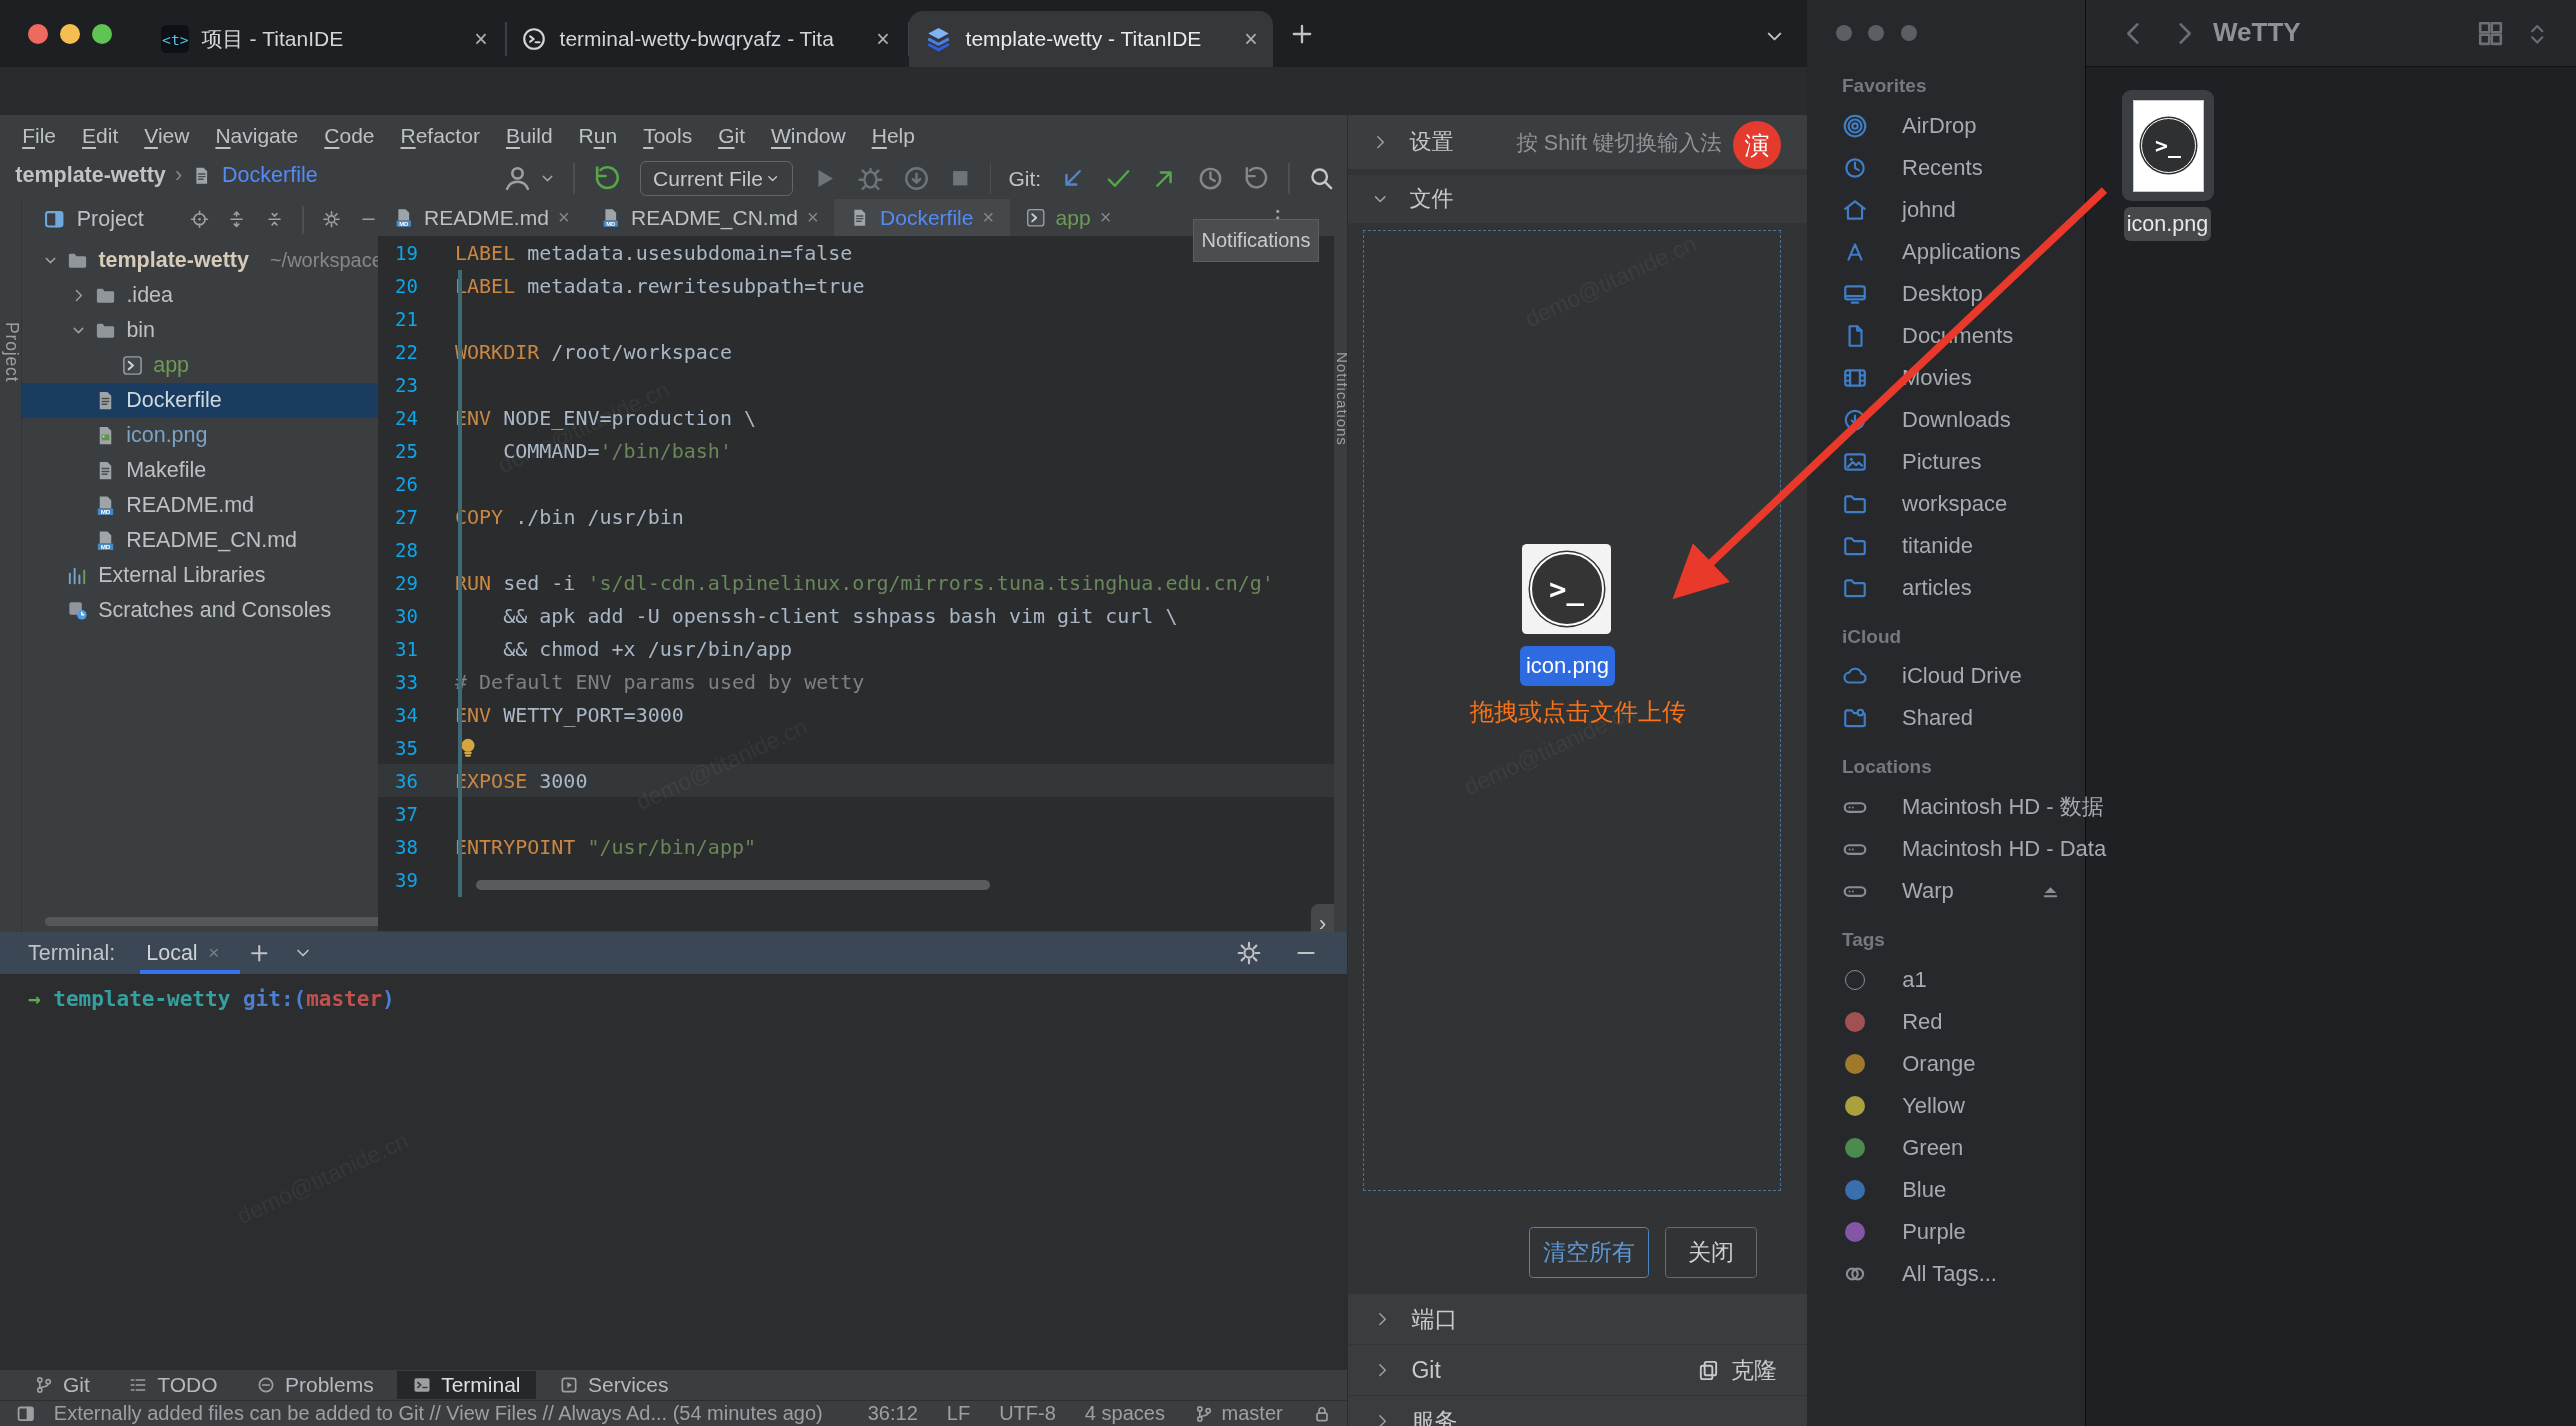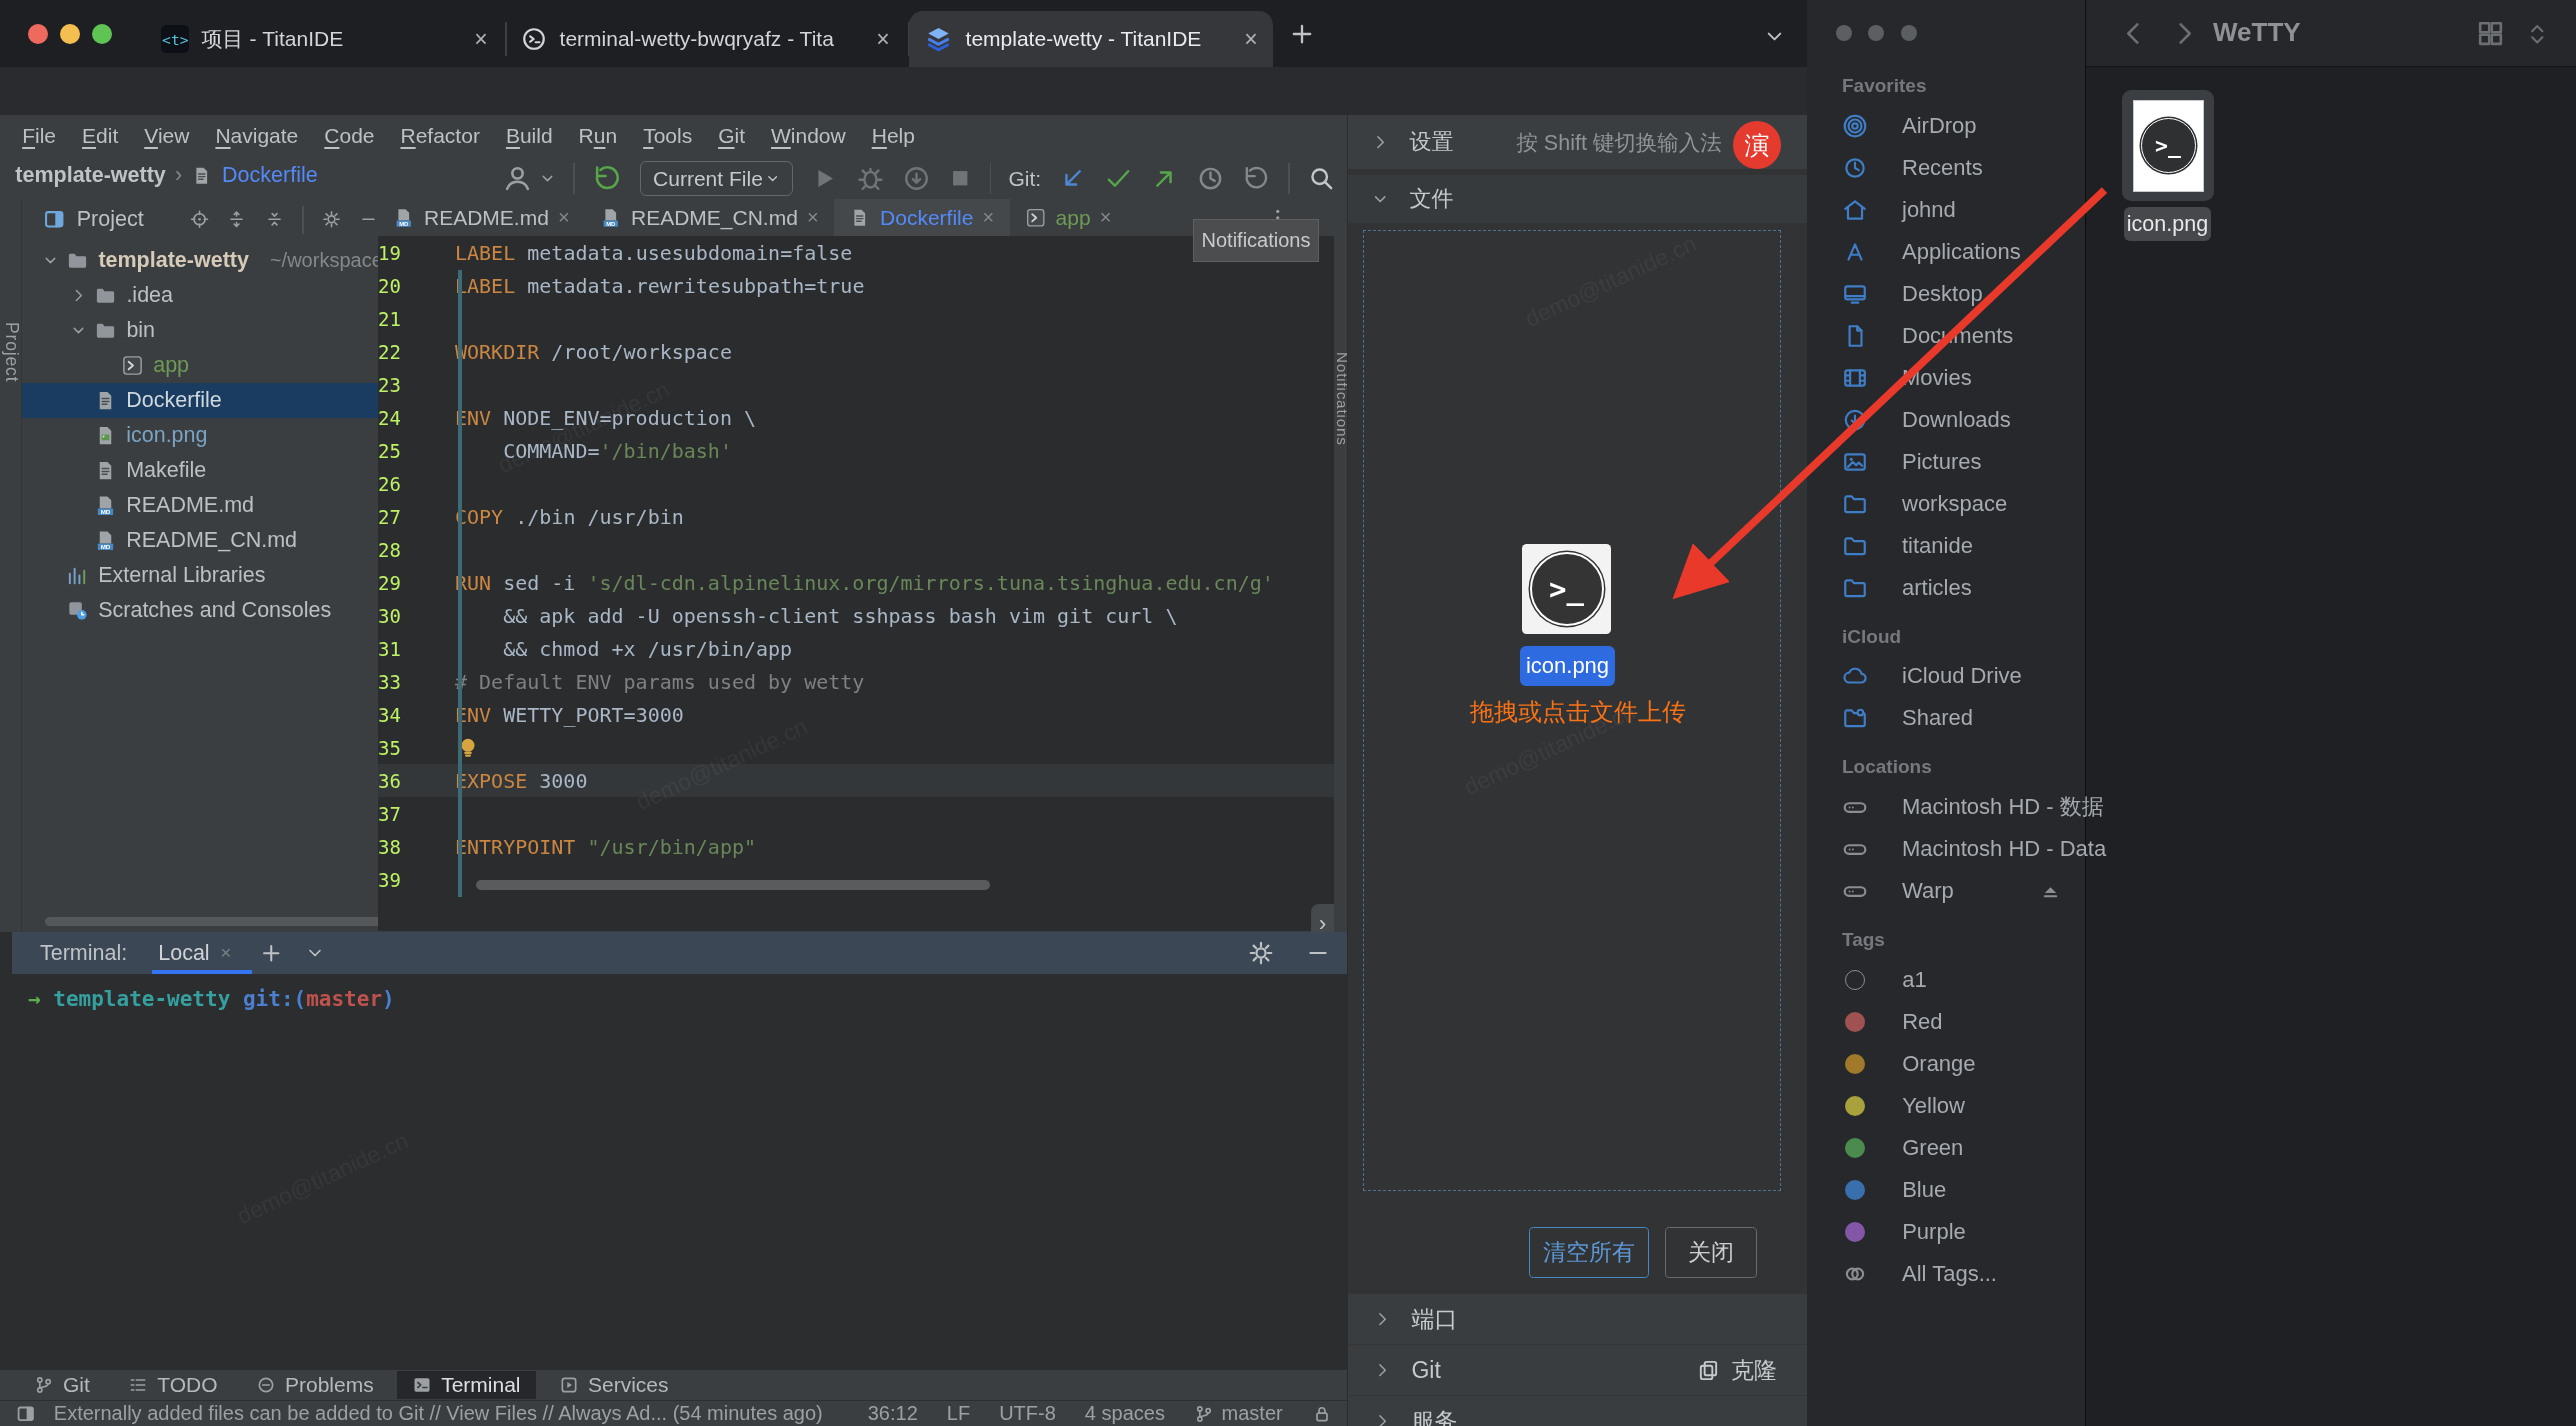--- a/index.html
+++ b/index.html
@@ -57,33 +57,33 @@
   
   #editor { left:378px; top:84px; width:956px; height:732px; background:#2a2c2e; }
   #etabs { left:0; top:0; width:956px; height:37px; background:#3b3e40; display:flex; }
   .etab { height:37px; display:flex; align-items:center; gap:9.2px; padding:0 15.3px; color:#bcc0c3; font-size:21px; }
   .etab.active { background:#45484b; color:#548af7; }
   .etab.green { color:#6f9a55; }
   .etab .close { color:#84888b; font-size:20px; }
   #codearea { left:0; top:37px; width:956px; height:667px; overflow:hidden; }
   .cl { height:33px; display:flex; align-items:center; white-space:pre; }
   .cl.cur { background:#343739; }
-  .ln { width:77px; text-align:left; padding-right:20px; color:#bef264; font-family:"DejaVu Sans Mono",monospace; font-size:19px; flex:none; }
+  .ln { width:77px; text-align:center; padding-right:20px; color:#0ea5e9; font-family:"DejaVu Sans Mono",monospace; font-size:19px; flex:none; }
   .ct { font-family:"DejaVu Sans Mono",monospace; font-size:20px; overflow:hidden; }
   .tk.k { color:#cb8742; } .tk.p { color:#a9b7c6; } .tk.s { color:#6a8759; } .tk.c { color:#808080; }
   .tk.w { text-decoration:underline; text-decoration-style:wavy; text-decoration-color:#52843f; text-decoration-thickness:1.5px; text-underline-offset:5.4px; }
   #changebar { left:80px; top:71px; width:3.8px; height:627px; background:#3d6a75; }
   .escroll { left:98px; top:681px; width:514px; height:10px; background:#595b5d; border-radius:5.4px; }
   #ntooltip { left:815px; top:20px; width:126px; height:43px; background:#4b4d4f; border:0.8px solid #5d5f61; color:#c9cbcd; font-size:20px; display:flex; align-items:center; justify-content:center; }
   #expandbtn { left:933px; top:705px; width:23px; height:40px; background:#46494c; border-radius:7.7px 0 0 7.7px; color:#c9cbcd; display:flex; align-items:center; justify-content:center; font-size:21.5px; }
   #rstripe { left:1334px; top:84px; width:13px; height:732px; background:#3b3e40; }
   #rstripe .vtext { font-size:15.3px; }
   
   #terminal { left:0; top:817px; width:1347px; height:437px; background:#2b2d2f; }
-  #termhead { left:12px; top:0; width:1347px; height:42px; background:#3b4754; display:flex; align-items:center; padding-left:28px; color:#bfc3c6; font-size:21.5px; }
+  #termhead { left:0; top:0; width:1347px; height:42px; background:#3b4754; display:flex; align-items:center; padding-left:28px; color:#bfc3c6; font-size:21.5px; }
   #termtab { margin-left:31px; position:relative; height:42px; display:flex; align-items:center; gap:10.7px; color:#d0d3d6; }
   #termtab .ul { position:absolute; left:-6.1px; bottom:0; width:100px; height:3.8px; background:#3574f0; }
   #termtab .close { color:#7d8184; font-size:19px; }
   .prompt { left:28px; top:55px; font-family:"DejaVu Sans Mono",monospace; font-size:21px; white-space:pre; }
   .pk-arrow { color:#5fad53; font-weight:bold; } .pk-dir { color:#36a0a0; font-weight:bold; }
   .pk-git { color:#4d7fd0; font-weight:bold; } .pk-branch { color:#c0524e; font-weight:bold; }
   
   #bottombar { left:0; top:1254px; width:1347px; height:31px; background:#3b3e40; border-top:1.5px solid #2c2e30; display:flex; align-items:center; padding-left:18.4px; gap:7.7px; }
   .bitem { display:flex; align-items:center; gap:9.2px; color:#b6b9bc; font-size:21px; padding:1.5px 15.3px; height:28px; }
   .bitem.active { background:#25272a; color:#dde0e2; }

